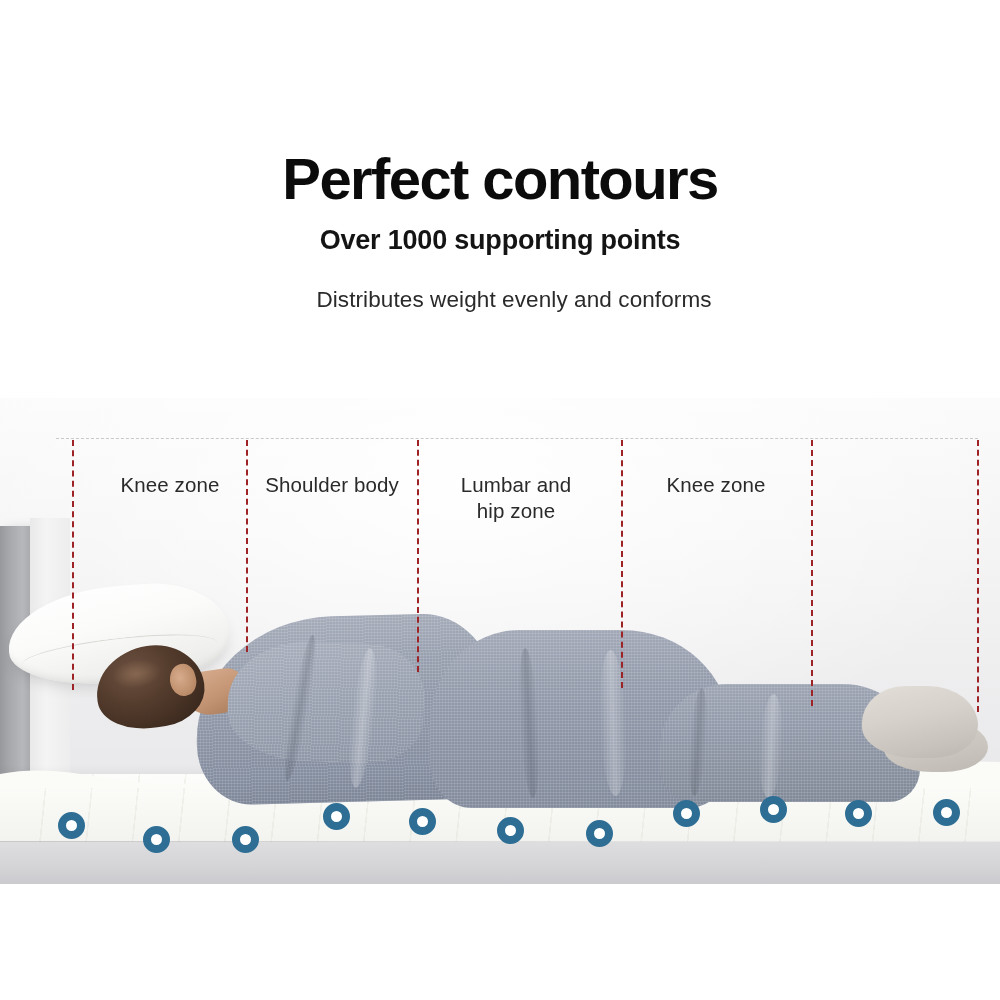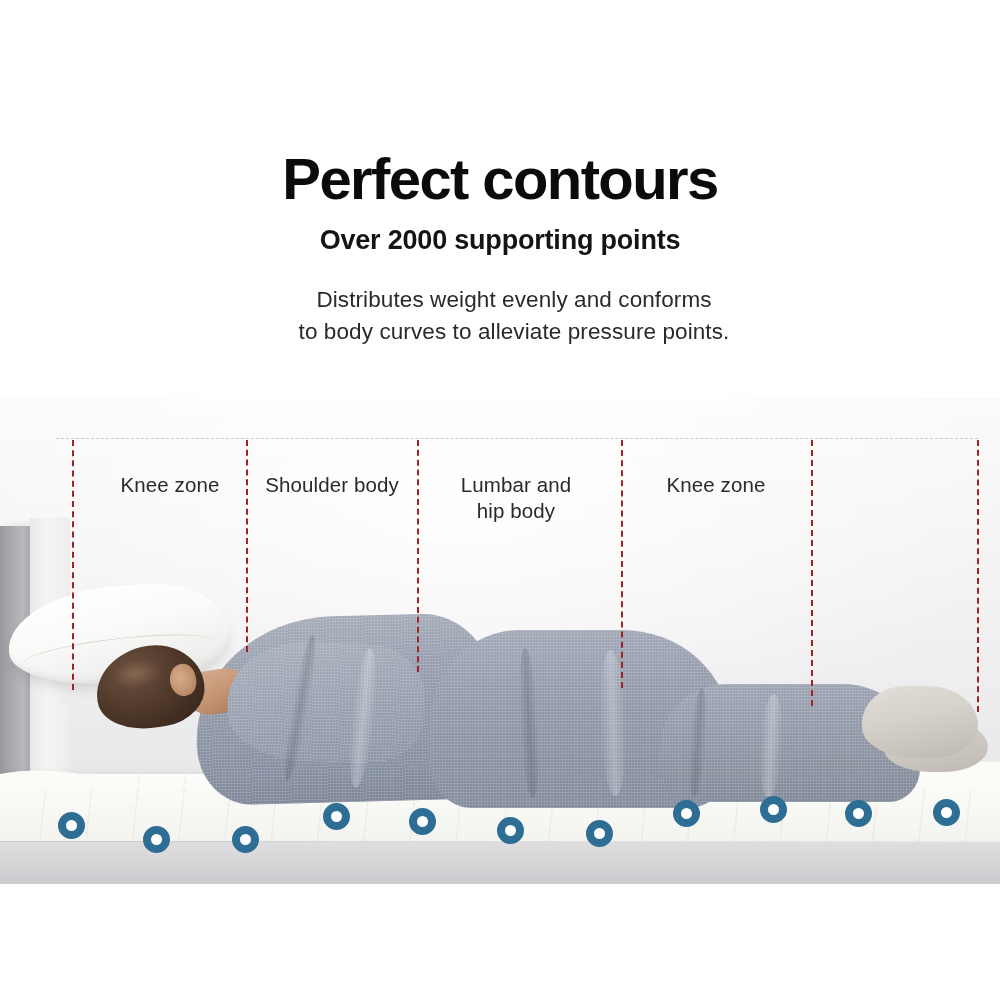--- a/index.html
+++ b/index.html
@@ -336,24 +336,23 @@
     z-index: 70;
   }
 </style>
 </head>
 <body>
 
 <div id="stage">
 
   <div class="text-block">
     <h1 class="headline">Perfect contours</h1>
-    <h2 class="subhead">Over 2000 supporting points</h2>
+    <h2 class="subhead">Over 1000 supporting points</h2>
     <p class="body-copy">
       <span>Distributes weight evenly and conforms</span>
-      <span>to body curves to alleviate pressure points.</span>
     </p>
   </div>
 
   <div id="photo">
     <div class="wall"></div>
     <div class="headboard"></div>
     <div class="headboard-front"></div>
 
     <div class="mattress">
       <div class="quilt"></div>
@@ -406,21 +405,21 @@
       <div class="zone-label" style="left: 86px; top: 472px; width: 168px; color: rgb(42, 42, 42);">
         <div>Knee zone</div>
       </div>
       <div class="vline" style="left: 246px; top: 440px; height: 212px; border-left-color: rgb(157, 35, 38);"></div>
       <div class="zone-label" style="left: 250px; top: 472px; width: 164px; color: rgb(42, 42, 42);">
         <div>Shoulder body</div>
       </div>
       <div class="vline" style="left: 417px; top: 440px; height: 232px; border-left-color: rgb(157, 35, 38);"></div>
       <div class="zone-label" style="left: 425px; top: 472px; width: 182px; color: rgb(42, 42, 42);">
         <div>Lumbar and</div>
-        <div>hip body</div>
+        <div>hip zone</div>
       </div>
       <div class="vline" style="left: 621px; top: 440px; height: 248px; border-left-color: rgb(157, 35, 38);"></div>
       <div class="zone-label" style="left: 632px; top: 472px; width: 168px; color: rgb(42, 42, 42); text-align: center;">
         <div>Knee zone</div>
       </div>
       <div class="vline" style="left: 811px; top: 440px; height: 266px; border-left-color: rgb(157, 35, 38);"></div>
       <div class="vline" style="left: 977px; top: 440px; height: 272px; border-left-color: rgb(157, 35, 38);"></div>
     </div>
 
 <div class="ring" style="left: 58px; top: 812px; width: 27px; height: 27px; border: 8px solid rgb(46, 110, 148); background: rgb(255, 255, 255);"></div>

